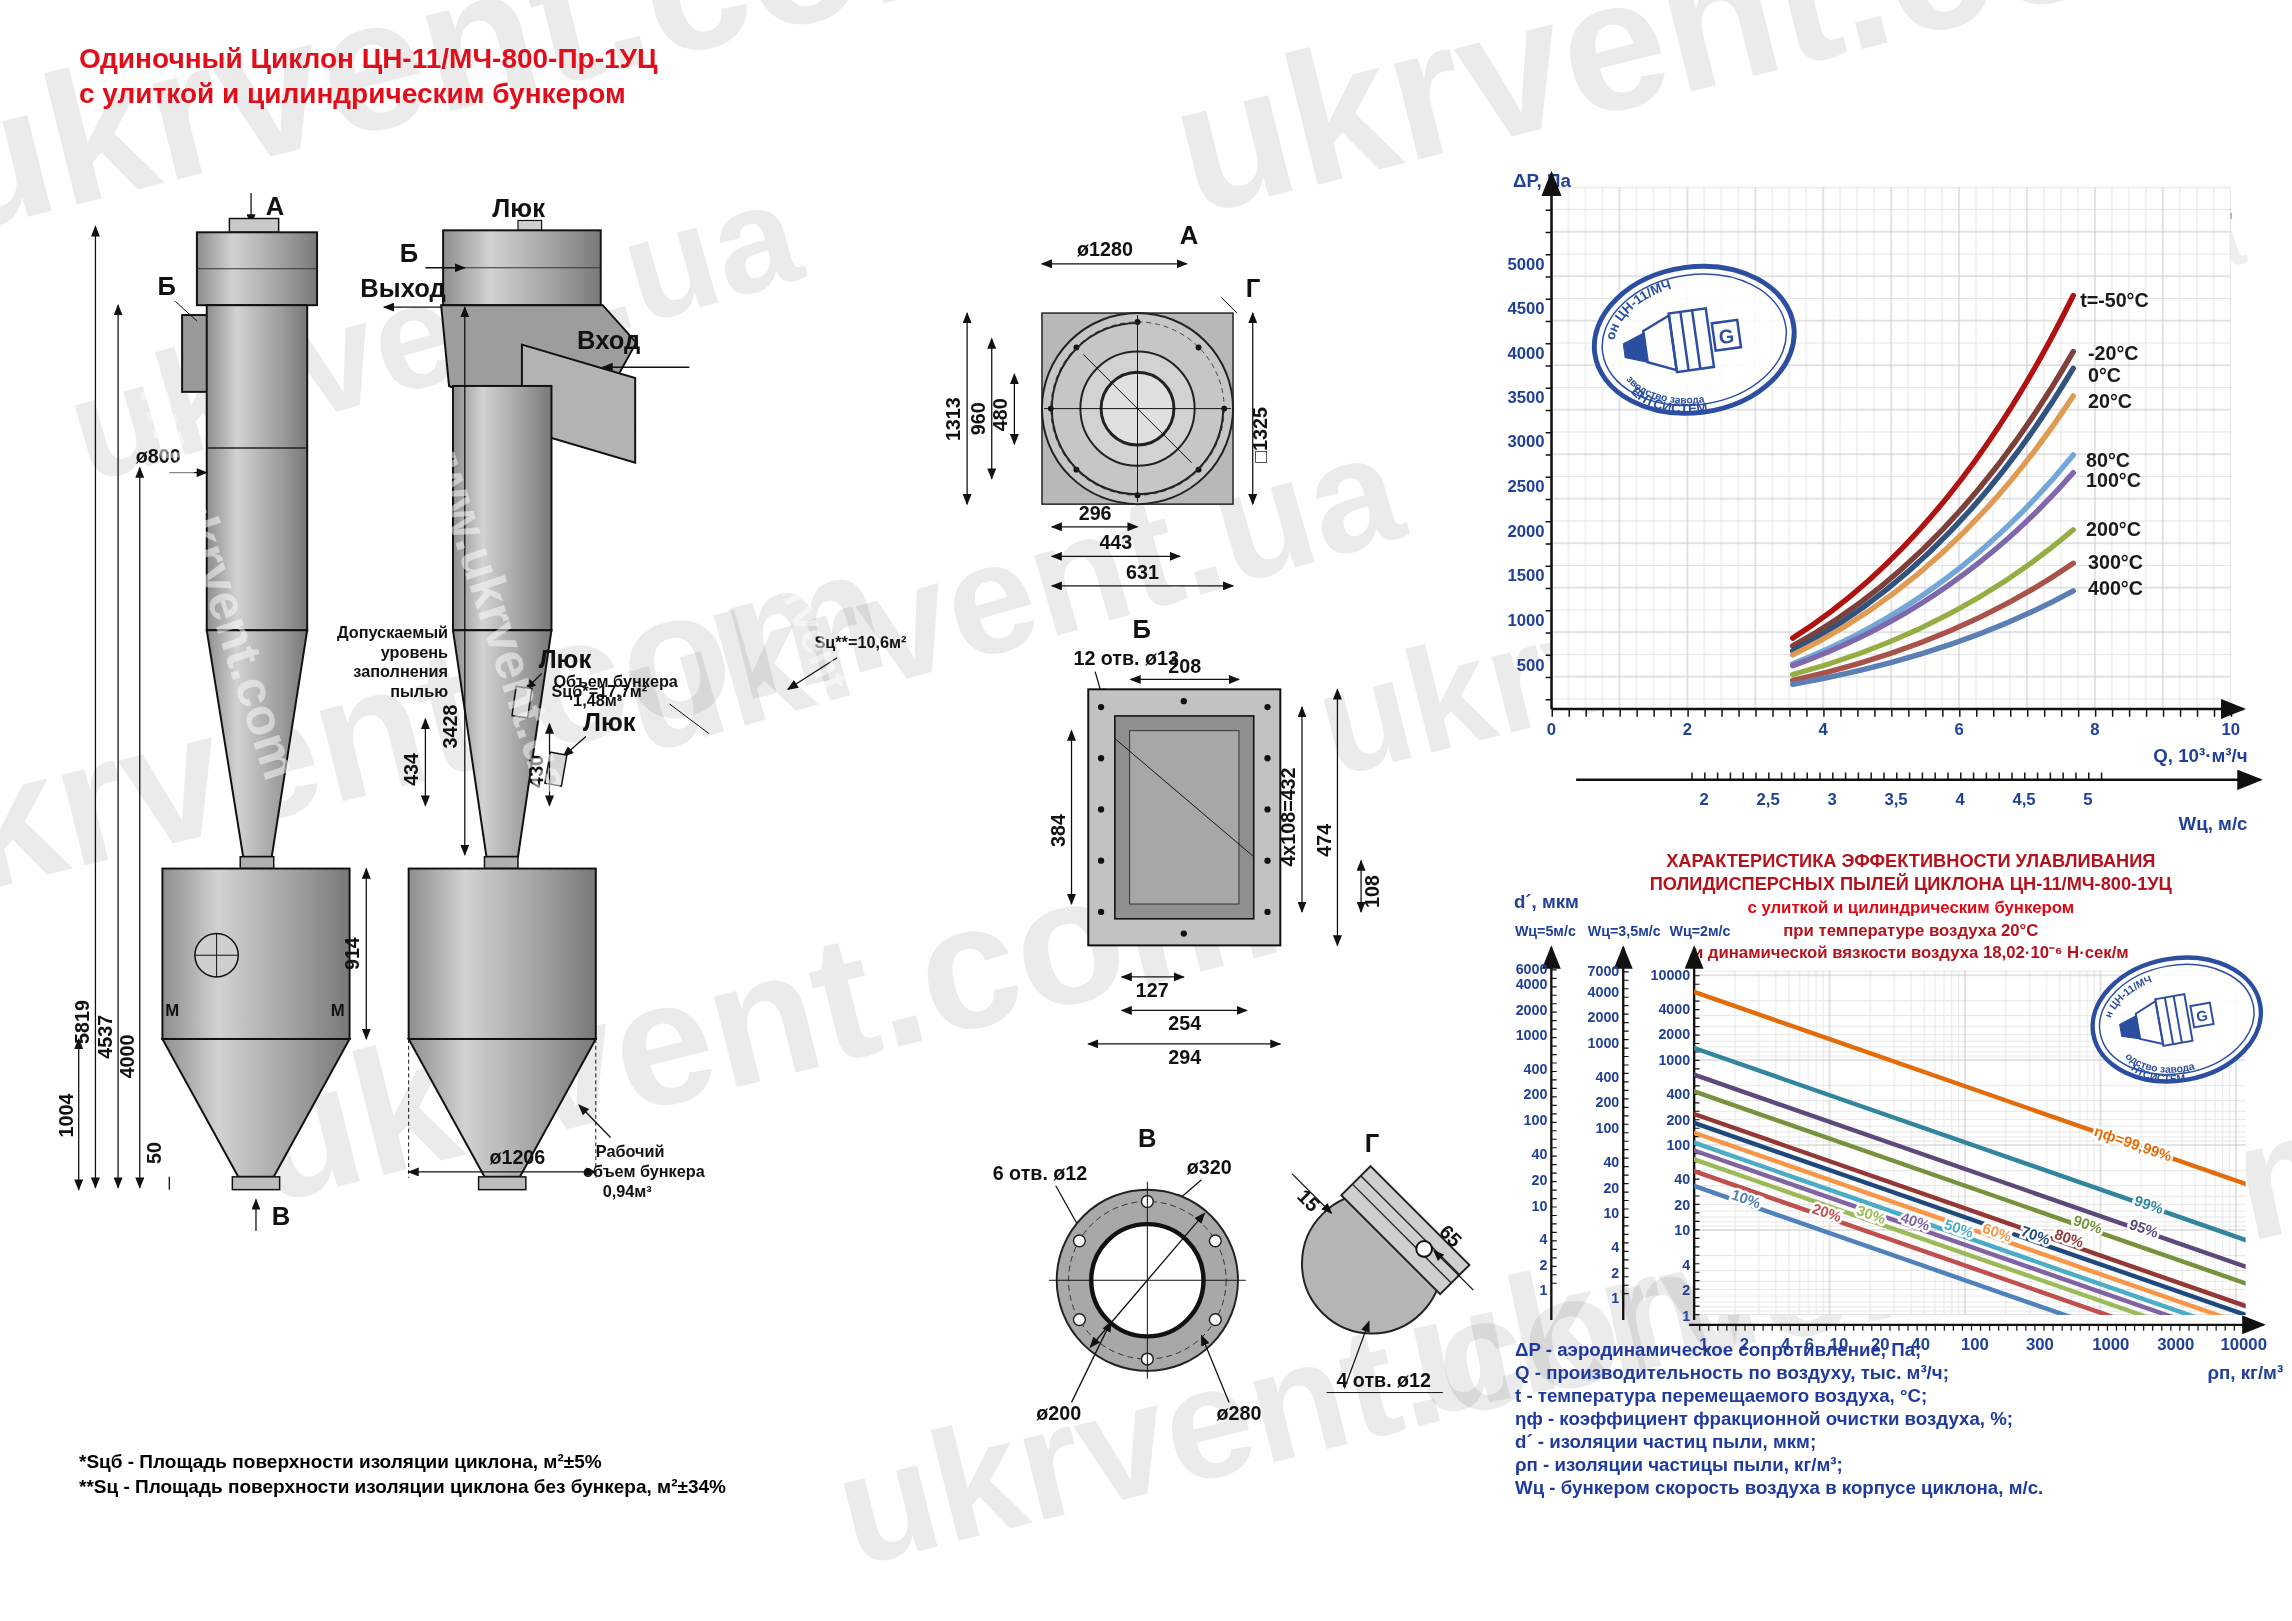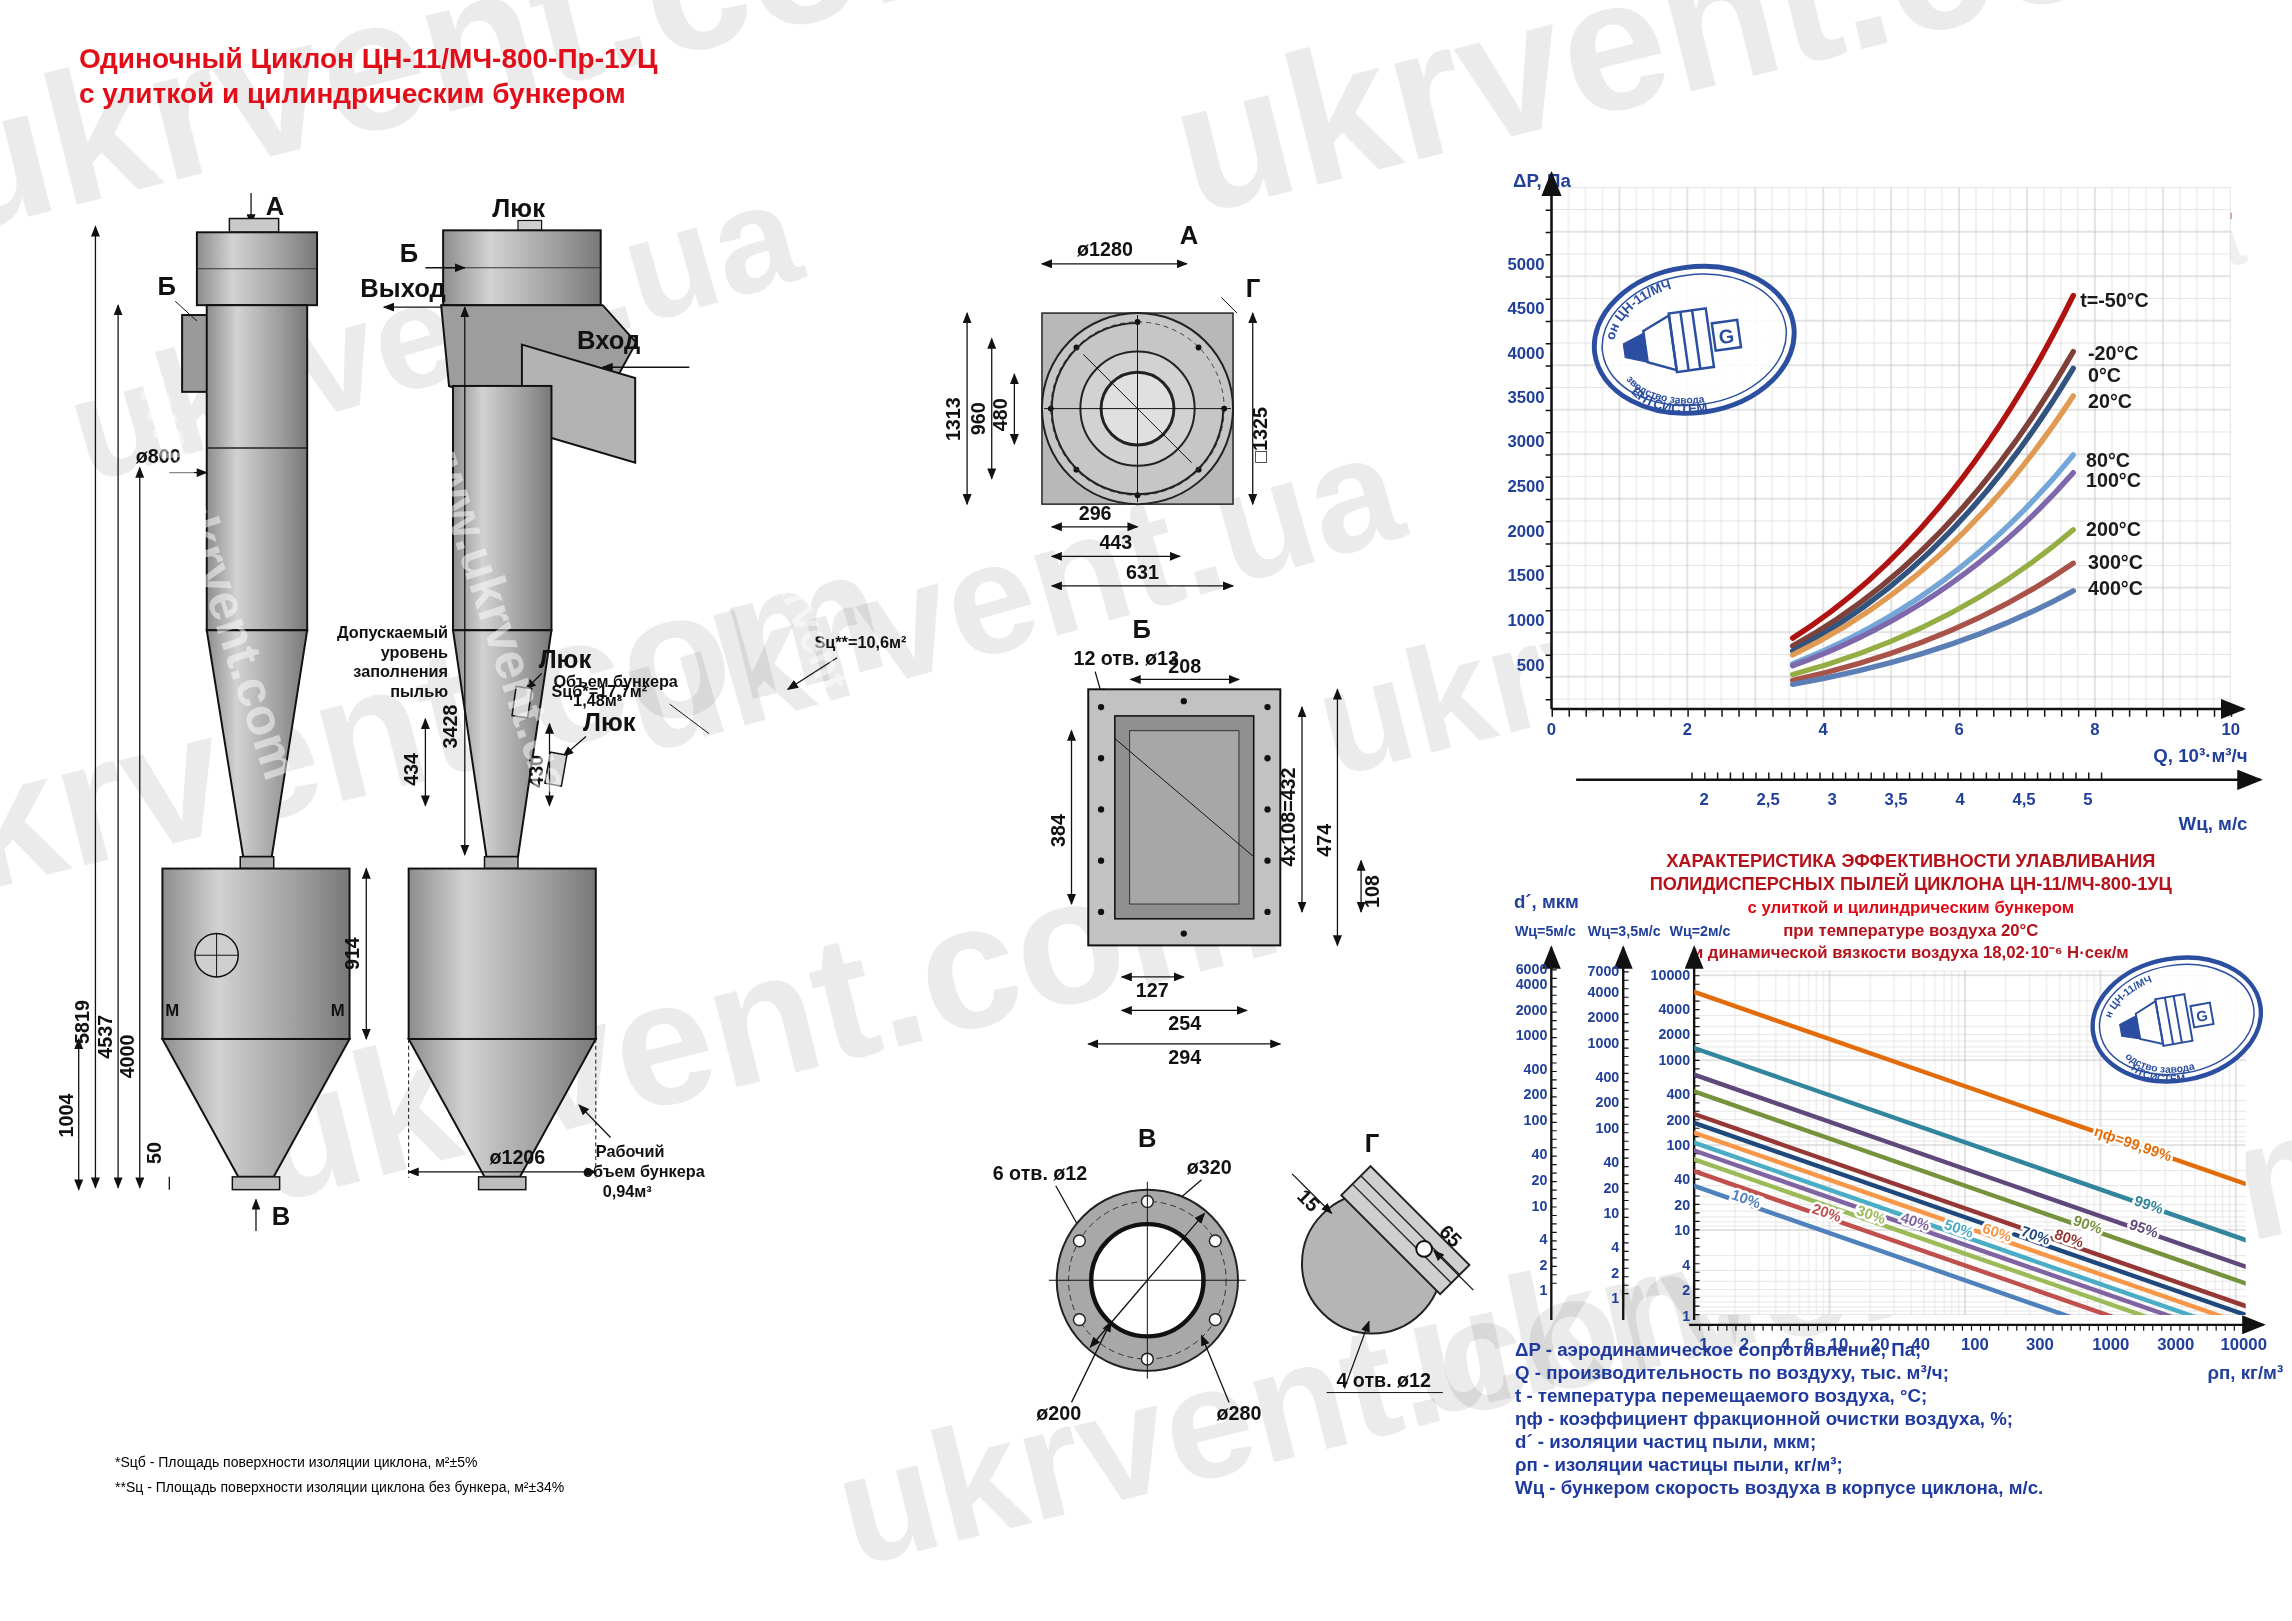--- a/index.html
+++ b/index.html
@@ -4,22 +4,22 @@
 <style>
   html,body{margin:0;padding:0;background:#fff;}
   .sheet{position:relative;width:2292px;height:1621px;background:#fff;overflow:hidden;
          font-family:"Liberation Sans",sans-serif;}
   .wm{position:absolute;font-weight:700;white-space:nowrap;color:#000;opacity:.075;
       font-family:"Liberation Sans",sans-serif;pointer-events:none;z-index:1;}
   .wmw{position:absolute;font-weight:700;white-space:nowrap;color:#fff;opacity:.5;
       font-family:"Liberation Sans",sans-serif;pointer-events:none;z-index:3;}
   .ttl{position:absolute;left:79px;top:41px;color:#e10e1a;font-size:28px;font-weight:700;
        line-height:1.25;z-index:2;}
-  .fnotes{position:absolute;left:79px;top:1450px;color:#000;font-size:14px;font-weight:400;
-       line-height:24.6px;z-index:4;margin-left:36px;}
+  .fnotes{position:absolute;left:79px;top:1450px;color:#000;font-size:19px;font-weight:700;
+       line-height:24.6px;z-index:4;}
   .legend{position:absolute;left:1515px;top:1338px;color:#1f3a9e;font-size:18.7px;font-weight:700;
        line-height:23px;z-index:4;}
   svg{position:absolute;z-index:2;}
   .dt{font:700 20px "Liberation Sans",sans-serif;fill:#111;}
   .dts{font:700 17px "Liberation Sans",sans-serif;fill:#111;}
   .lb{font:700 26px "Liberation Sans",sans-serif;fill:#111;}
   .nt{font:700 16.5px "Liberation Sans",sans-serif;fill:#111;}
   .dm{stroke:#111;stroke-width:1.3;}
   .xl{stroke:#111;stroke-width:1;}
   .tk{font:700 17px "Liberation Sans",sans-serif;fill:#21409a;}

